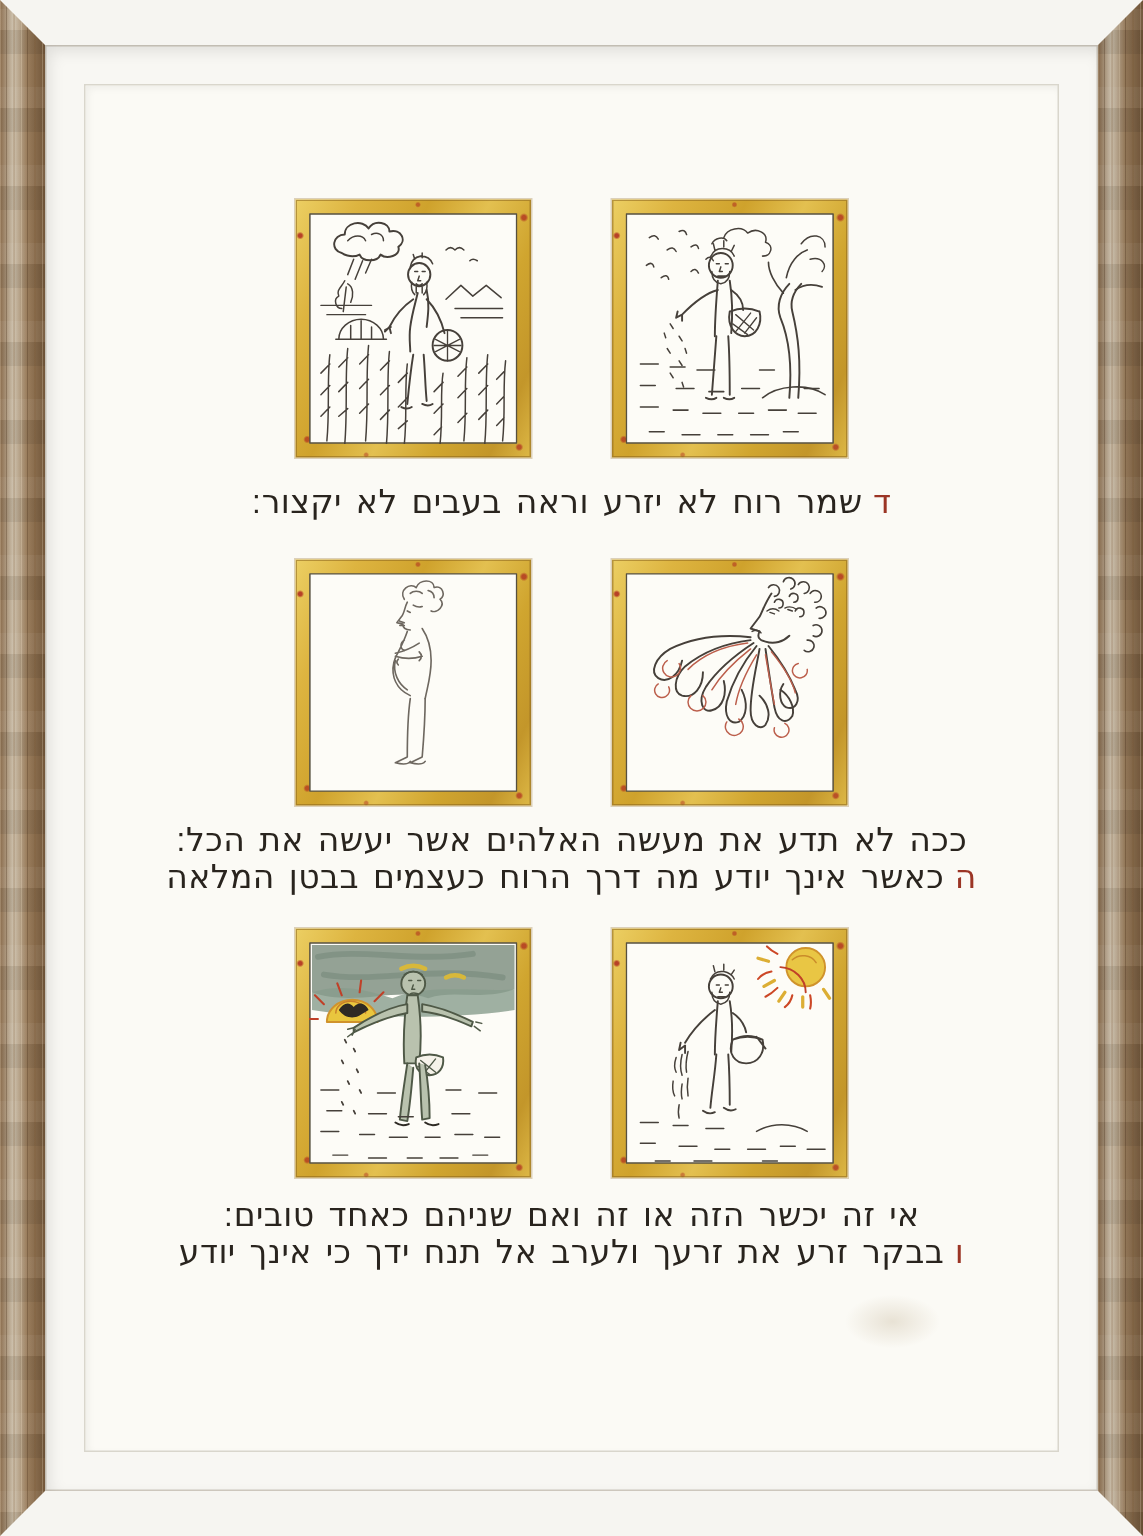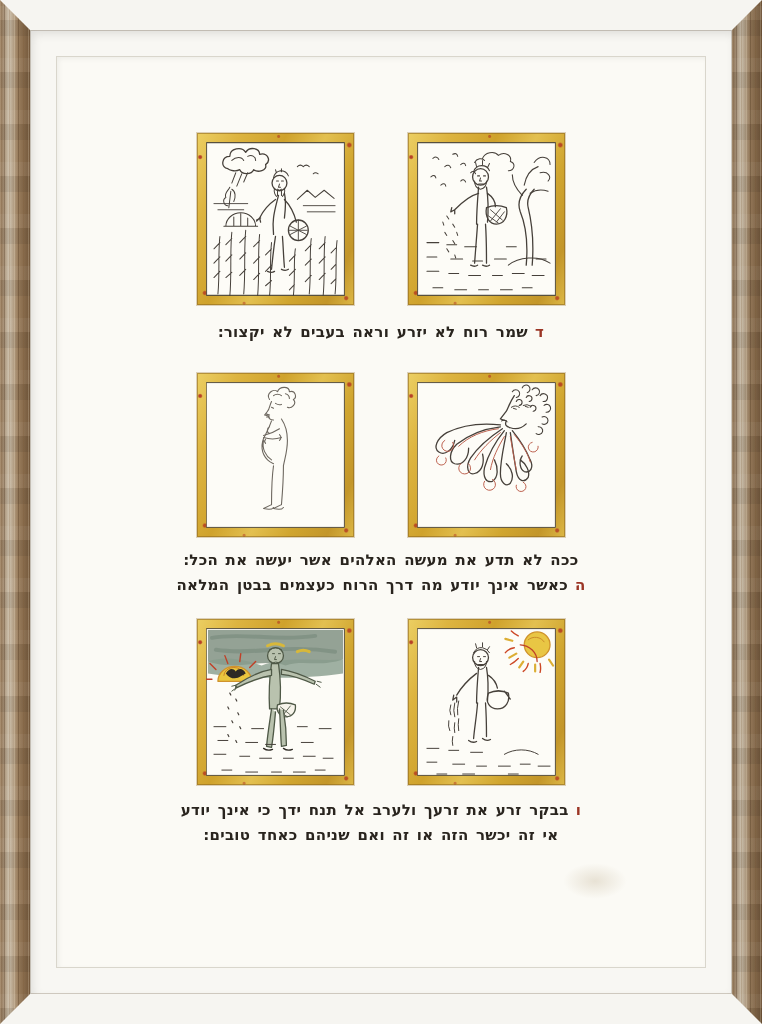--- a/index.html
+++ b/index.html
@@ -63,21 +63,21 @@
       radial-gradient(circle at 5% 93%,  rgba(175,42,30,0.70) 0 1.3px, rgba(0,0,0,0) 2.7px),
       radial-gradient(circle at 95% 96%, rgba(175,42,30,0.70) 0 1.3px, rgba(0,0,0,0) 2.7px),
       radial-gradient(circle at 30% 99%, rgba(175,42,30,0.45) 0 1px,   rgba(0,0,0,0) 2px),
       linear-gradient(115deg,#eccf63 0%,#ddb440 18%,#cfa22c 38%,#e3c050 55%,#d0a52f 72%,#c3962a 88%,#ddb846 100%);
     box-shadow: inset 0 0 0 1px rgba(138,100,30,0.55), 0 0 0 1px rgba(150,112,45,0.30);
   }
   .panel svg { display:block; width:100%; height:100%;
     stroke:#46403a; fill:none; stroke-width:1.3; stroke-linecap:round; stroke-linejoin:round; }
   
   .verse { position:absolute; left:0; right:0; text-align:center; direction:rtl;
-    font-size:15px; font-weight:700; color:#29241e; letter-spacing:0.3px; word-spacing:2px; }
+    font-size:22px; font-weight:400; color:#29241e; letter-spacing:0.3px; word-spacing:2px; }
   .v1 { top:266px; }
   .v2 { top:491px; line-height:25px; }
   .v3 { top:741px; line-height:25px; }
   .initial { color:#9b3525; margin-inline-end:7px; }
   .smudge { position:absolute; top:806px; left:506px; width:64px; height:36px;
     background:radial-gradient(ellipse at center, rgba(216,206,186,0.55), rgba(216,206,186,0) 70%); }
 </style>
 </head>
 <body>
 
@@ -264,20 +264,20 @@
               <path d="M72,48 c6,4 8,8 9,13"></path>
               <path d="M72,66 c-4,10 2,16 9,16 c8,0 13,-7 11,-16 q-10,-5 -20,0 z M72,66 q10,-4 20,0 M88,64 l6,8"></path>
               <path d="M61,76 c-1,14 -3,24 -4,36 M69,76 c1,14 1,24 1,34 M52,114 q4,3 8,1 M66,112 q4,3 8,1"></path>
             </g>
             <path stroke-width="1" d="M88,128 c10,-6 24,-6 34,0 M10,122 h12 M32,124 h10 M54,126 h12 M10,136 h10 M36,138 h12 M60,140 h10 M82,140 h12 M104,138 h10 M122,140 h12 M20,148 h10 M46,148 h12 M92,148 h10"></path>
           </svg>
         </figure>
       </div>
 
       <div class="verse v3">
+        <div>אי זה יכשר הזה או זה ואם שניהם כאחד טובים׃</div>
         <div><span class="initial">ו</span><span>בבקר זרע את זרעך ולערב אל תנח ידך כי אינך יודע</span></div>
-        <div>אי זה יכשר הזה או זה ואם שניהם כאחד טובים׃</div>
       </div>
 
       <div class="smudge"></div>
     </div>
   </div>
 </div>
 
 </body></html>

